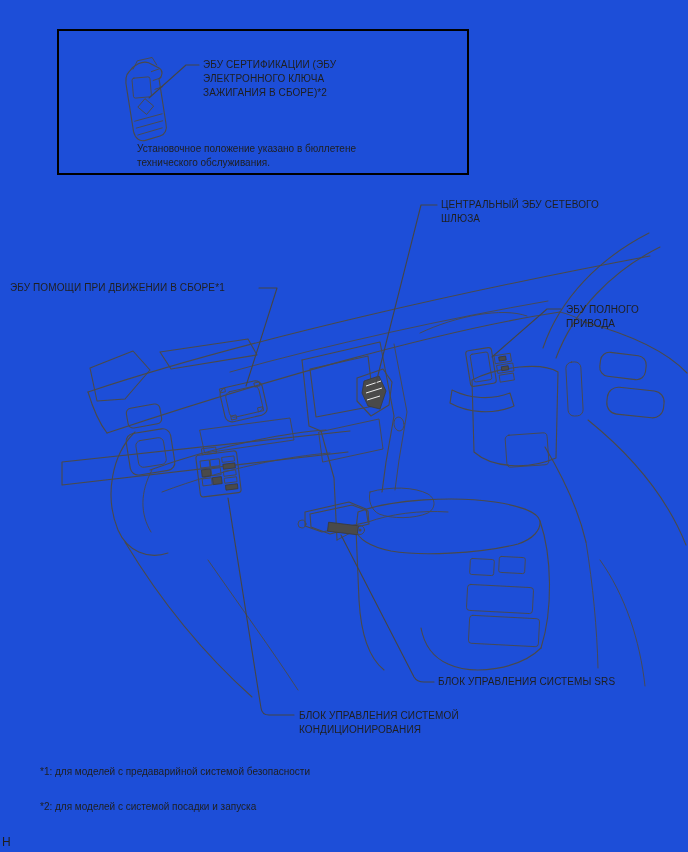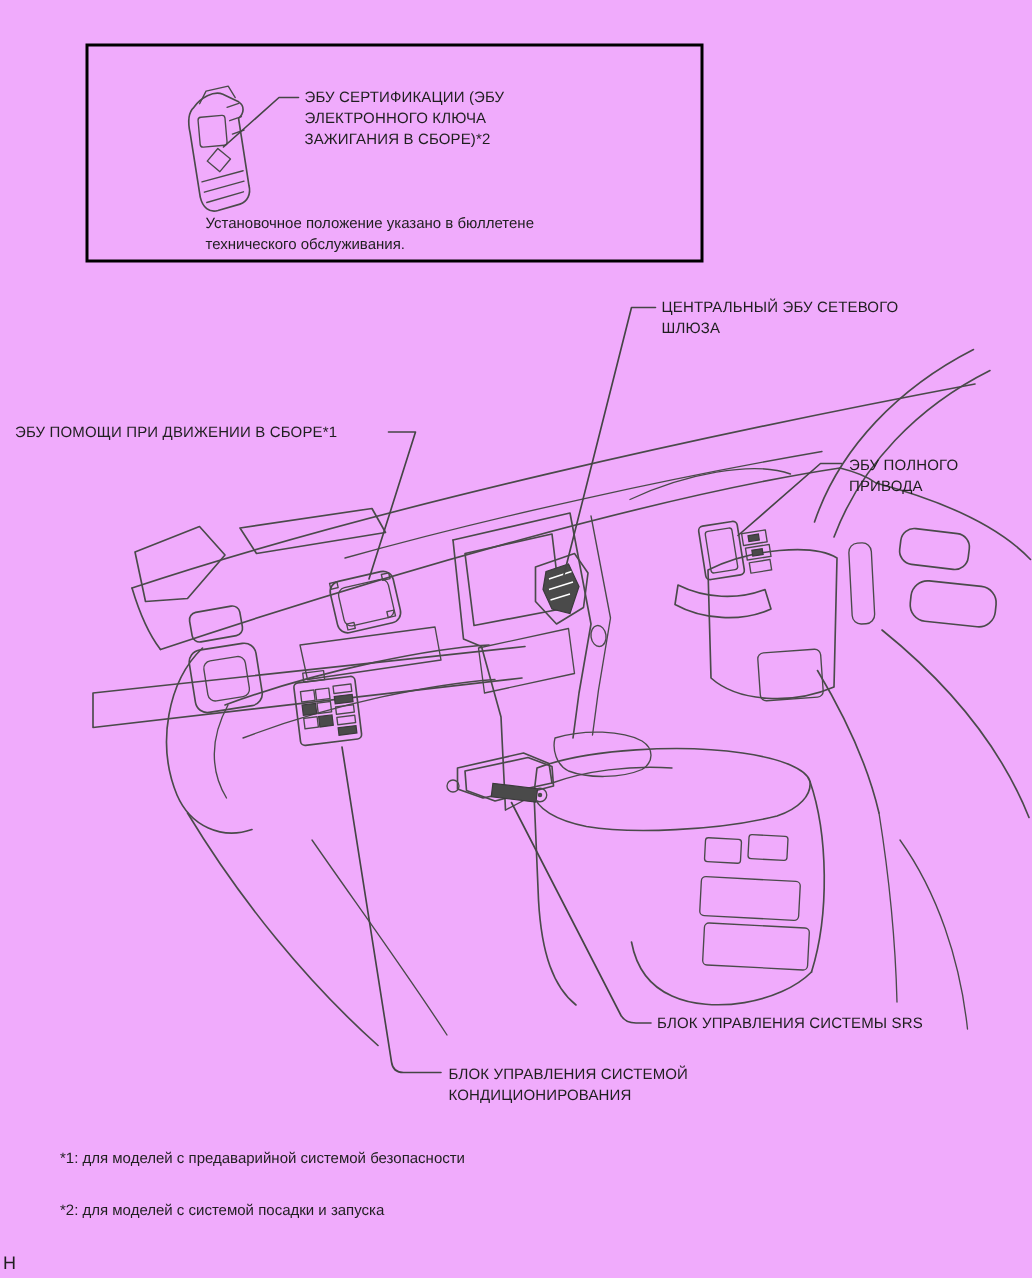--- a/index.html
+++ b/index.html
@@ -1,17 +1,17 @@
 <!DOCTYPE html>
 <html><head>
 <meta charset="utf-8">
 <style>
   html,body{margin:0;padding:0;background:#ffffff;}
   .page{
-    position:relative;width:688px;height:852px;background:#f0abfc;
+    position:relative;width:688px;height:852px;background:#1d4ed8;
     font-family:"Liberation Sans", sans-serif;overflow:hidden;
   }
   svg text{
     font-family:"Liberation Sans", sans-serif;
     fill:#1f1f1f;
   }
   .lbl{font-size:10px;letter-spacing:0.1px;}
   .note{font-size:10px;}
   .marker{font-size:12px;}
   .art{stroke:#4a4a4a;stroke-width:1.1;fill:none;stroke-linecap:round;stroke-linejoin:round;}

